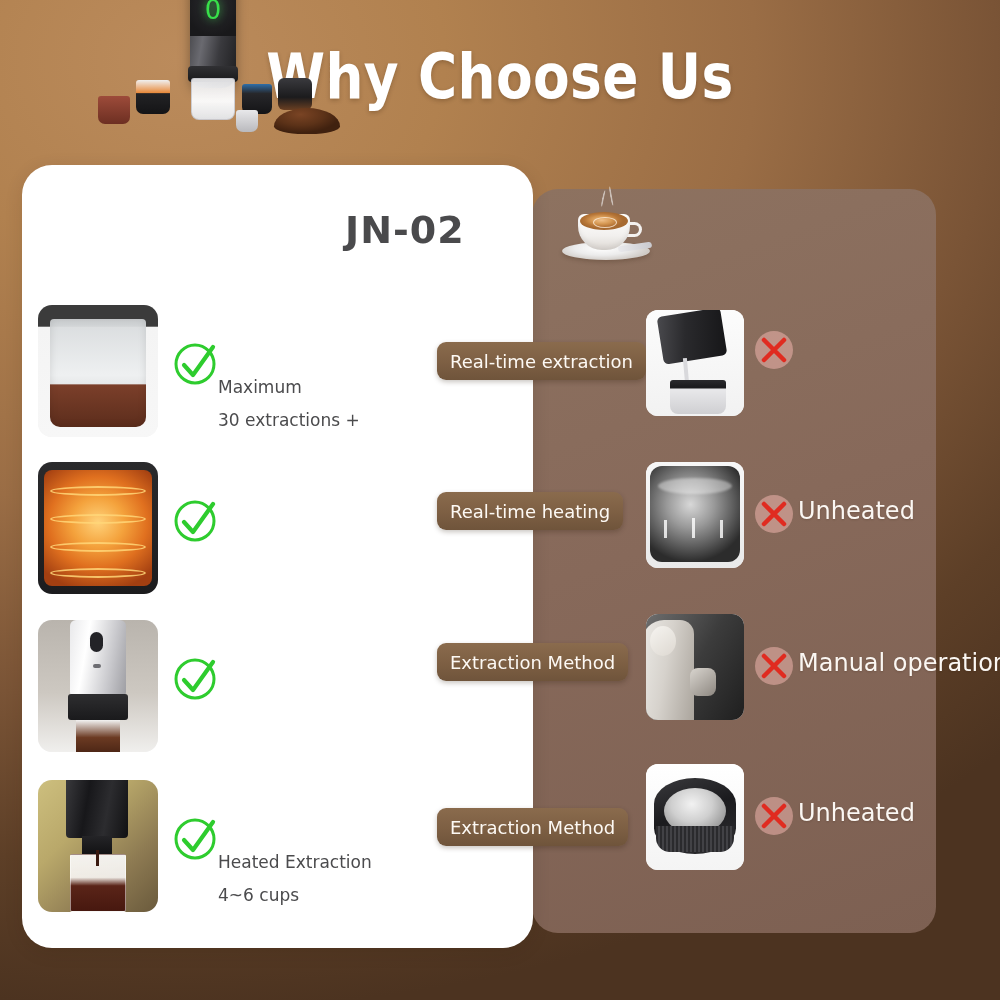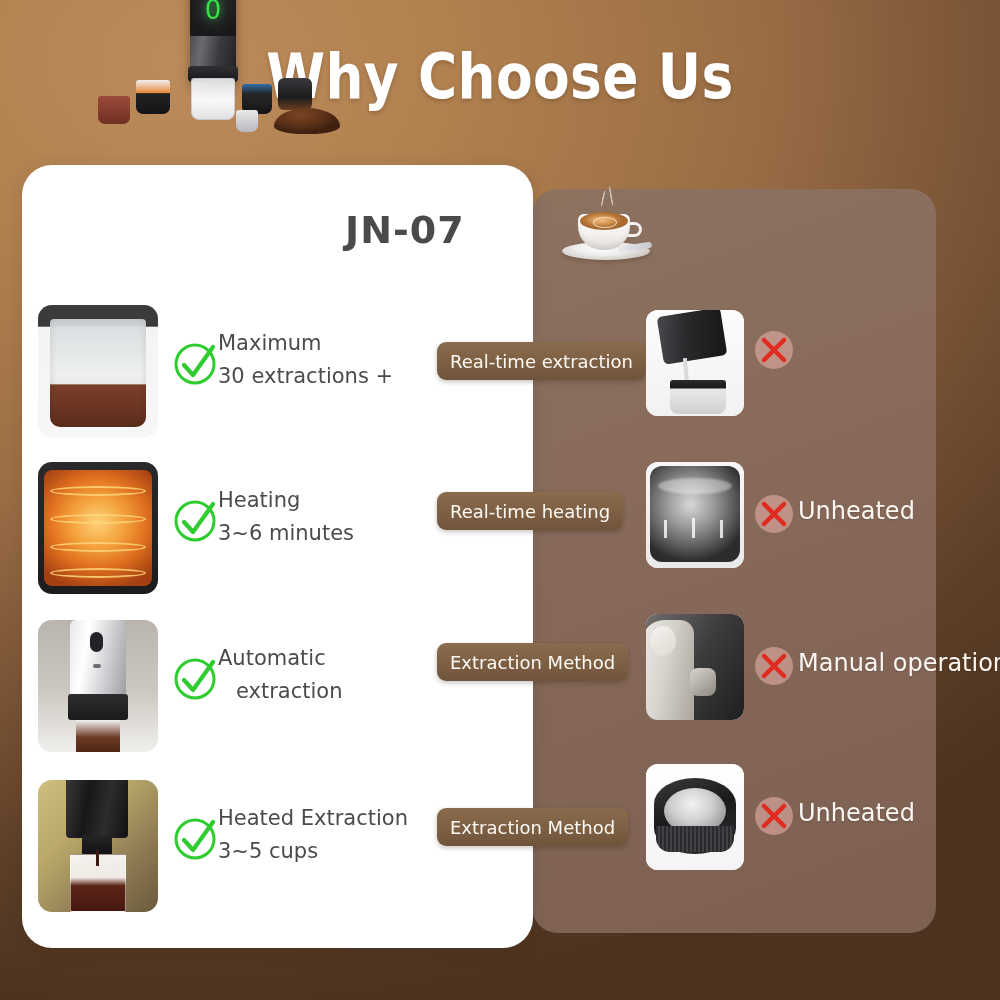--- a/index.html
+++ b/index.html
@@ -159,23 +159,24 @@
     border-radius: 14px;
     overflow: hidden;
     background: #f2f2f2;
   }
   .check-icon { position: absolute; left: 134px; width: 46px; height: 46px; }
   .check-icon svg { display: block; }
   .left-text {
     position: absolute; left: 180px;
     color: #4b4b4d;
     font-family: "DejaVu Sans", sans-serif;
-    font-size: 21px;
+    font-size: 17px;
     line-height: 33px;
     white-space: nowrap;
+    margin-top: 44px;
   }
   .left-text .ln2 { display: block; }
   
   .badge {
     position: absolute;
     height: 38px;
     border-radius: 9px;
     background: linear-gradient(180deg,#8a6b4d 0%,#7d5f43 55%,#6f543b 100%);
     color: #fdf9f4;
     font-family: "DejaVu Sans", sans-serif;
@@ -228,21 +229,21 @@
     <div class="machine-cup"></div>
 
     <div class="capsule" style="left:8px; top:158px; width:32px; height:28px; background:linear-gradient(180deg,#9d4b3a,#6d2f22);"></div>
     <div class="capsule" style="left:46px; top:142px; width:34px; height:34px; background:linear-gradient(180deg,#f0f0f0 0%,#e8893a 38%,#232325 40%,#141416 100%);"></div>
     <div class="capsule" style="left:152px; top:146px; width:30px; height:30px; background:linear-gradient(180deg,#2f6ea8 0%,#27272a 32%,#141416 100%);"></div>
     <div class="capsule" style="left:146px; top:172px; width:22px; height:22px; background:linear-gradient(180deg,#e8e8ea,#b9b9bd);"></div>
     <div class="capsule" style="left:188px; top:140px; width:34px; height:32px; background:linear-gradient(180deg,#3a3a3e 0%,#1b1b1d 60%,#6a3f22 100%); border-radius:6px;"></div>
     <div class="grounds" style="left:184px; top:170px; width:66px; height:26px;"></div>
   </div>
 
-  <div id="jn01">JN-07</div>
+  <div id="jn01">JN-02</div>
 
   <div id="cup-wrap">
     <div class="steam" style="left:46px; top:-8px; transform:rotate(12deg);"></div>
     <div class="steam" style="left:54px; top:-12px; height:20px; transform:rotate(-10deg);"></div>
     <div class="saucer"></div>
     <div class="cup-handle"></div>
     <div class="cup-body"></div>
     <div class="crema"></div>
     <div class="spoon"></div>
     <div class="beans-pile">
@@ -286,48 +287,40 @@
       <div class="art" style="left:12px; top:52px; right:12px; height:10px; border-radius:50%; border:2px solid rgba(255,214,120,0.85);"></div>
       <div class="art" style="left:12px; top:80px; right:12px; height:10px; border-radius:50%; border:2px solid rgba(255,214,120,0.85);"></div>
       <div class="art" style="left:12px; top:106px; right:12px; height:10px; border-radius:50%; border:2px solid rgba(255,214,120,0.85);"></div>
     </div>
     <div class="check-icon" style="top:36px;">
       <svg viewBox="0 0 46 46" width="46" height="46">
         <circle cx="23" cy="23" r="19" fill="none" stroke="#2ecc2e" stroke-width="3"></circle>
         <path d="M12 24 L21 34 L41 6" fill="none" stroke="#2ecc2e" stroke-width="4.2" stroke-linecap="round" stroke-linejoin="round"></path>
       </svg>
     </div>
-    <div class="left-text" style="top:22px;">
-      <span>Heating</span>
-      <span class="ln2">3~6 minutes</span>
-    </div>
   </div>
 
   <div class="row-left" style="top:620px;">
     <div class="thumb">
       <div class="art" style="background:linear-gradient(180deg,#b9b4ad 0%,#cdc8c1 55%,#f0efed 100%);"></div>
       <div class="art" style="left:32px; top:0; width:56px; height:78px; border-radius:6px;
         background:linear-gradient(100deg,#e9e9eb 0%,#ffffff 30%,#c8c8cc 70%,#9d9da2 100%);"></div>
       <div class="art" style="left:52px; top:12px; width:13px; height:20px; border-radius:7px; background:#232327;"></div>
       <div class="art" style="left:55px; top:44px; width:8px; height:4px; border-radius:2px; background:#6d6d72;"></div>
       <div class="art" style="left:30px; top:74px; width:60px; height:26px; border-radius:3px;
         background:linear-gradient(180deg,#2e2e30,#1a1a1c);"></div>
       <div class="art" style="left:38px; top:100px; width:44px; height:32px;
         background:linear-gradient(180deg, rgba(245,245,245,0.9) 0%, #6b3a22 55%, #4e2716 100%);"></div>
     </div>
     <div class="check-icon" style="top:36px;">
       <svg viewBox="0 0 46 46" width="46" height="46">
         <circle cx="23" cy="23" r="19" fill="none" stroke="#2ecc2e" stroke-width="3"></circle>
         <path d="M12 24 L21 34 L41 6" fill="none" stroke="#2ecc2e" stroke-width="4.2" stroke-linecap="round" stroke-linejoin="round"></path>
       </svg>
     </div>
-    <div class="left-text" style="top:22px;">
-      <span>Automatic</span>
-      <span class="ln2" style="margin-left:18px;">extraction</span>
-    </div>
   </div>
 
   <div class="row-left" style="top:780px;">
     <div class="thumb">
       <div class="art" style="background:linear-gradient(135deg,#cdbf7e 0%,#b9a86a 35%,#8d7a52 70%,#6a5a3c 100%);"></div>
       <div class="art" style="left:28px; top:-4px; width:62px; height:62px; border-radius:4px;
         background:linear-gradient(100deg,#3a3a3d 0%,#17171a 35%,#2c2c2f 65%,#111113 100%);"></div>
       <div class="art" style="left:44px; top:56px; width:30px; height:18px;
         background:linear-gradient(180deg,#242427,#121214);"></div>
       <div class="art" style="left:32px; top:74px; width:56px; height:58px; border-radius:2px;
@@ -336,21 +329,21 @@
       <div class="art" style="left:58px; top:70px; width:3px; height:16px; background:#3a1a10;"></div>
     </div>
     <div class="check-icon" style="top:36px;">
       <svg viewBox="0 0 46 46" width="46" height="46">
         <circle cx="23" cy="23" r="19" fill="none" stroke="#2ecc2e" stroke-width="3"></circle>
         <path d="M12 24 L21 34 L41 6" fill="none" stroke="#2ecc2e" stroke-width="4.2" stroke-linecap="round" stroke-linejoin="round"></path>
       </svg>
     </div>
     <div class="left-text" style="top:22px;">
       <span>Heated Extraction</span>
-      <span class="ln2">3~5 cups</span>
+      <span class="ln2">4~6 cups</span>
     </div>
   </div>
 
   <div class="badge" style="left:437px; top:342px;">Real-time extraction</div>
   <div class="badge" style="left:437px; top:492px;">Real-time heating</div>
   <div class="badge" style="left:437px; top:643px;">Extraction Method</div>
   <div class="badge" style="left:437px; top:808px;">Extraction Method</div>
 
   <div class="row-right" style="left:646px; top:310px; width:340px;">
     <div class="thumb-r">

